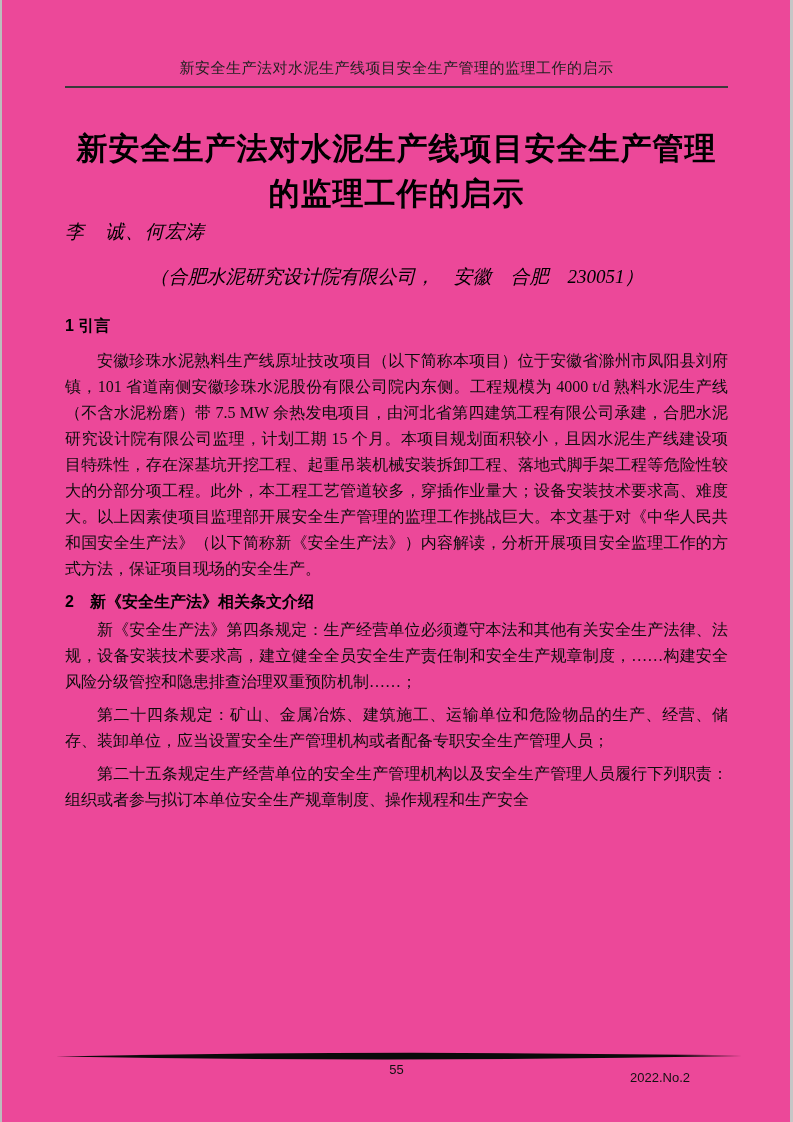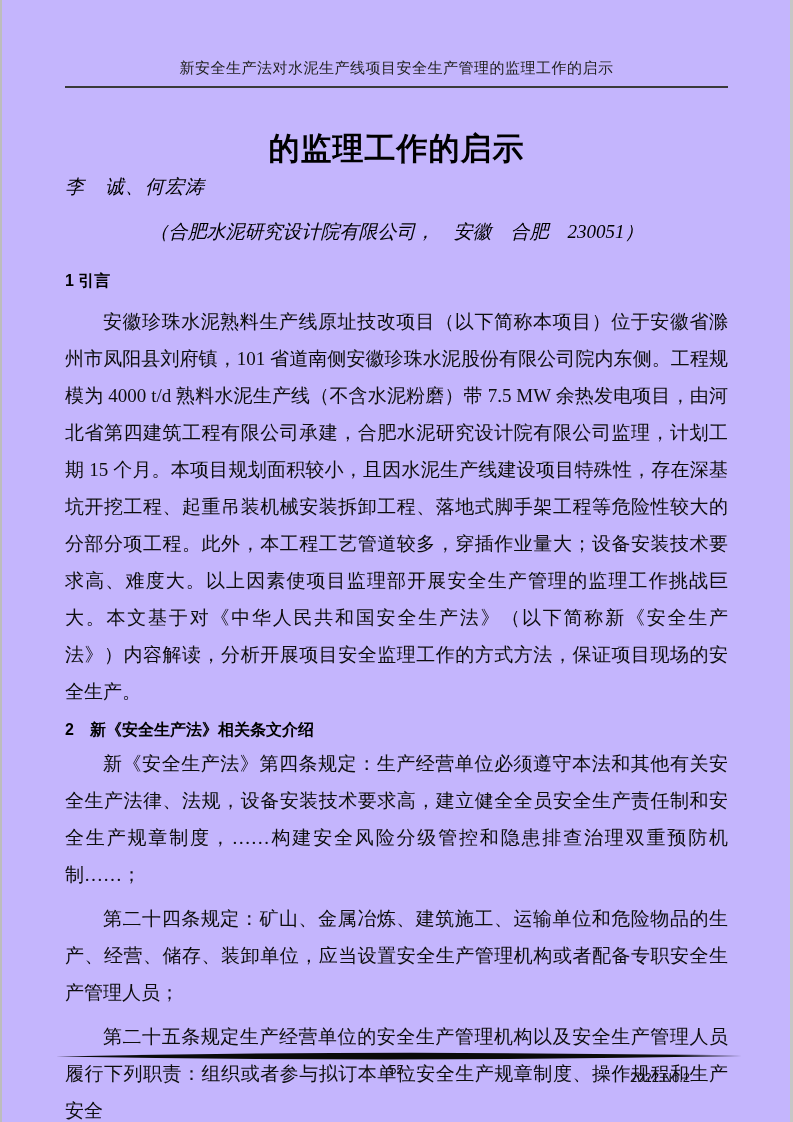--- a/index.html
+++ b/index.html
@@ -1,21 +1,21 @@
 <!DOCTYPE html>
 <html><head>
 <meta charset="utf-8">
 <style>
   html, body { margin: 0; padding: 0; background: #e9e9e9; }
   .page {
     position: relative;
     width: 793px;
     height: 1122px;
     margin: 0 auto;
-    background: #c4b5fd;
+    background: #ec4899;
     overflow: hidden;
     font-family: "Liberation Serif", "DejaVu Serif", serif;
     color: #111;
   }
   .scan-edge-left {
     position: absolute; left: 0; top: 0; width: 2px; height: 100%;
     background: #bdbdbd;
   }
   .scan-edge-right {
     position: absolute; right: 0; top: 0; width: 3px; height: 100%;
@@ -77,22 +77,22 @@
     font-family: "Liberation Sans", "DejaVu Sans", sans-serif;
     font-weight: bold;
     font-size: 16px;
     line-height: 30px;
     color: #000;
   }
   .section-heading.second { margin-top: 5px; }
 
   .body-para {
     margin: 7px 0 0 0;
-    font-size: 19px;
-    line-height: 37px;
+    font-size: 16px;
+    line-height: 26px;
     text-align: justify;
     text-justify: inter-character;
     text-indent: 2em;
     color: #0d0d0d;
   }
   .body-para.tight { margin-top: 0; }
 
   .footer-rule-svg {
     position: absolute;
     left: 56px;
@@ -128,20 +128,21 @@
   <div class="scan-edge-left"></div>
   <div class="scan-edge-right"></div>
 
   <div class="content">
 
     <div class="running-header">新安全生产法对水泥生产线项目安全生产管理的监理工作的启示</div>
 
     <hr class="header-rule">
 
     <div class="article-title">
+      <div>新安全生产法对水泥生产线项目安全生产管理</div>
       <div>的监理工作的启示</div>
     </div>
 
     <div class="authors">李　诚、何宏涛</div>
 
     <div class="affiliation">（合肥水泥研究设计院有限公司，　安徽　合肥　230051）</div>
 
     <h2 class="section-heading">1 引言</h2>
 
     <p class="body-para">安徽珍珠水泥熟料生产线原址技改项目（以下简称本项目）位于安徽省滁州市凤阳县刘府镇，101 省道南侧安徽珍珠水泥股份有限公司院内东侧。工程规模为 4000 t/d 熟料水泥生产线（不含水泥粉磨）带 7.5 MW 余热发电项目，由河北省第四建筑工程有限公司承建，合肥水泥研究设计院有限公司监理，计划工期 15 个月。本项目规划面积较小，且因水泥生产线建设项目特殊性，存在深基坑开挖工程、起重吊装机械安装拆卸工程、落地式脚手架工程等危险性较大的分部分项工程。此外，本工程工艺管道较多，穿插作业量大；设备安装技术要求高、难度大。以上因素使项目监理部开展安全生产管理的监理工作挑战巨大。本文基于对《中华人民共和国安全生产法》（以下简称新《安全生产法》）内容解读，分析开展项目安全监理工作的方式方法，保证项目现场的安全生产。</p>

